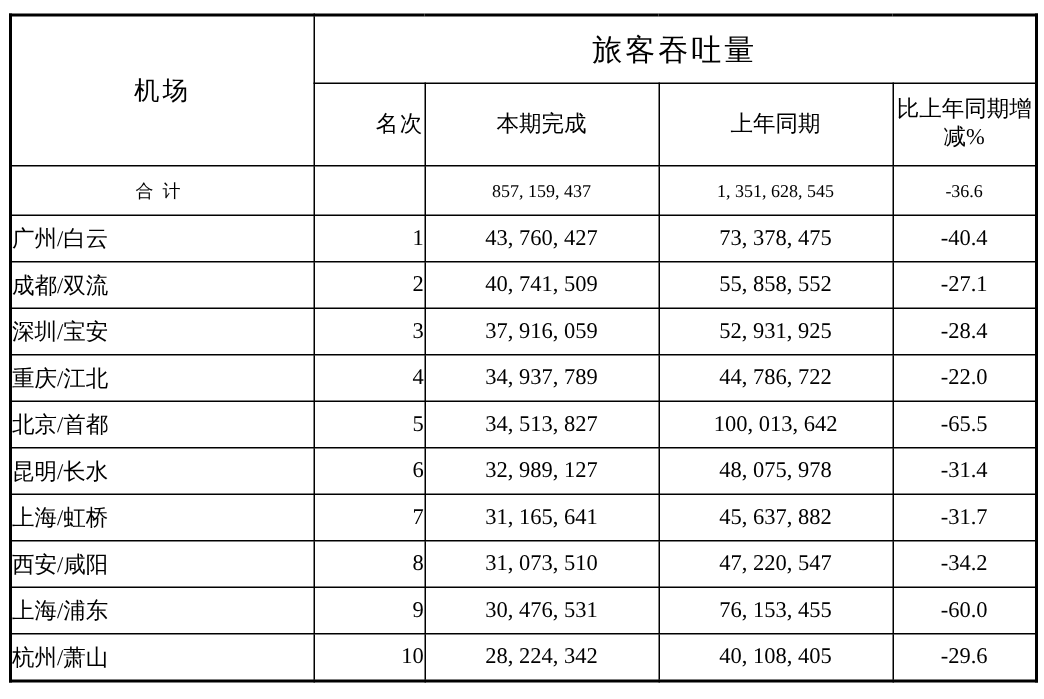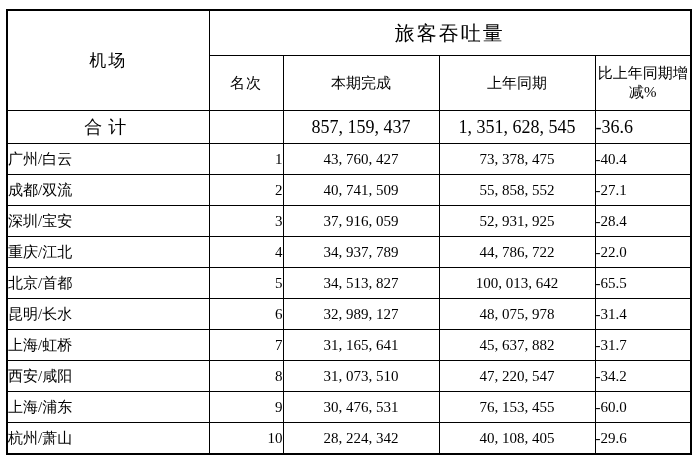--- a/index.html
+++ b/index.html
@@ -57,24 +57,25 @@
   }
   .hdr-sub {
     text-align: center;
     font-size: 15px;
     height: 54px;
     line-height: 1.25;
     padding: 0 4px;
   }
   .hdr-sub.narrow {
     letter-spacing: 1px;
+    text-align: right;
   }
   .row-total td {
     font-weight: bold;
-    font-size: 18px;
+    font-size: 12px;
     height: 32px;
   }
   .row-total .cell-airport {
     text-align: center;
     letter-spacing: 6px;
   }
   tbody tr td {
     height: 30px;
     font-size: 15px;
   }
@@ -84,21 +85,21 @@
   .cell-num {
     text-align: center;
     padding-right: 10px;
     font-family: "Liberation Serif", serif;
   }
   .cell-rank {
     text-align: right;
     padding-right: 12px;
   }
   .cell-change {
-    text-align: left;
+    text-align: center;
     padding-right: 8px;
   }
 </style>
 </head>
 <body>
 
 <div class="sheet">
   <table class="stats">
     <colgroup>
       <col class="col-airport">

